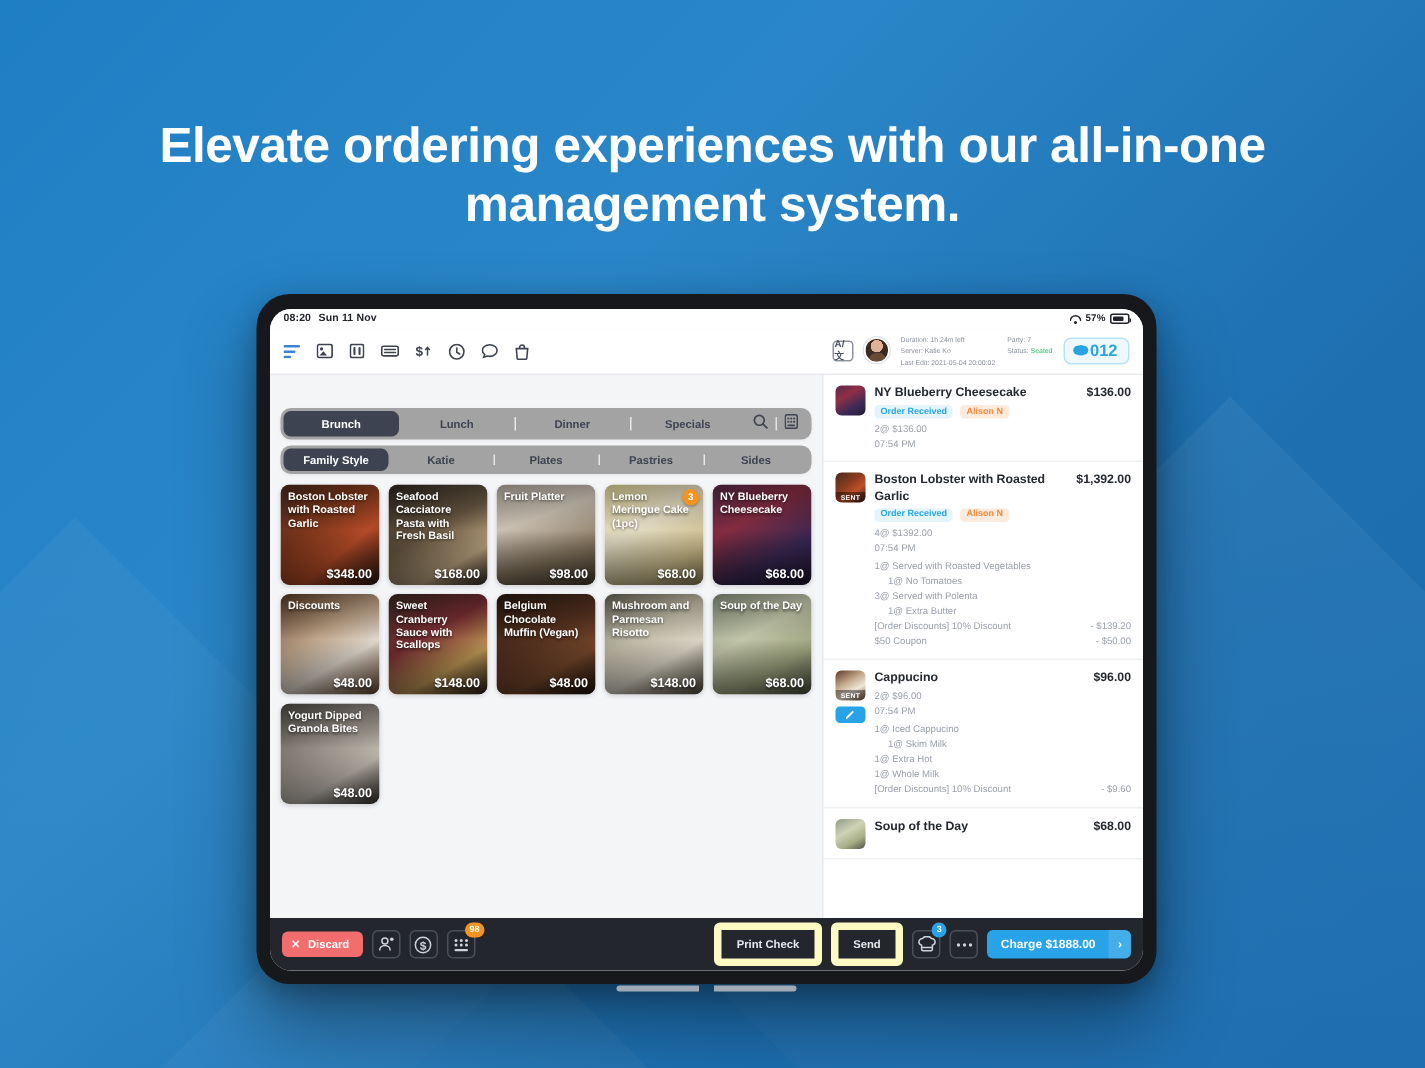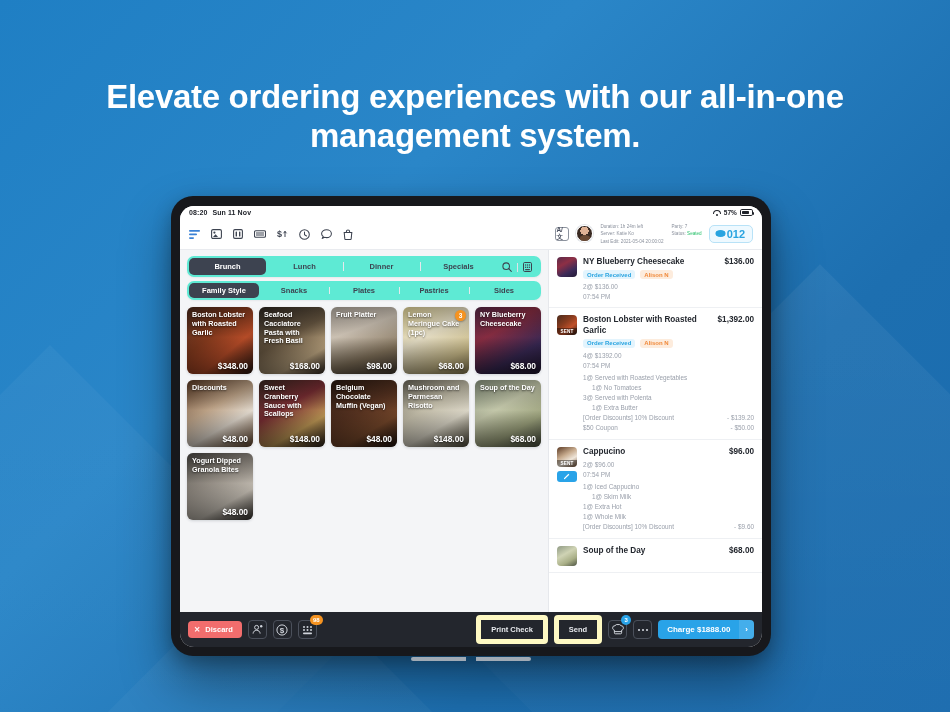--- a/index.html
+++ b/index.html
@@ -84,22 +84,22 @@
   .table-chip .dot { width:7px;height:7px;border-radius:50%;background:#2aa4e0;
      box-shadow:-2px 0 0 -0.5px #2aa4e0, 2px 0 0 -0.5px #2aa4e0; }
 
   
   .body-split { flex:1; display:flex; min-height:0; }
   .left-pane { width:368px; display:flex; flex-direction:column; background:#f4f5f7; min-height:0; }
   .right-pane { flex:1; background:#fff; border-left:1px solid #e6e8ec; display:flex; flex-direction:column; min-height:0; }
 
   
   .tabrow {
-    margin:6px 7px 0 7px; background:#5eead4; border-radius:7px; height:21px;
-    display:flex; align-items:flex-start; padding:2px; gap:0;
+    margin:22px 7px 0 7px; background:#a3a3a3; border-radius:7px; height:21px;
+    display:flex; align-items:flex-end; padding:2px; gap:0;
     box-shadow:0 1px 2px rgba(20,30,50,.06);
   }
   .tabrow.second { height:19px; margin-top:4px; }
   .tab {
     flex:1; text-align:center; font-size:7.5px; font-weight:600; color:#3d4350;
     height:100%; display:flex; align-items:center; justify-content:center;
     border-radius:5px; position:relative; white-space:nowrap;
   }
   .tab.active { background:#3d4350; color:#fff; }
   .tab:not(.active):not(:first-child)::before{
@@ -340,21 +340,21 @@
                     <circle cx="2.6" cy="5.2" r=".7"></circle>
                     <circle cx="4.5" cy="5.2" r=".7"></circle>
                     <circle cx="6.4" cy="5.2" r=".7"></circle>
                     <rect x="2" y="7" width="5" height="1.2" rx=".6"></rect>
                   </g>
                 </svg></span>
             </div>
           </div>
         <div class="tabrow second" id="catTabs">
             <div class="tab active">Family Style</div>
-            <div class="tab">Snacks</div>
+            <div class="tab">Katie</div>
             <div class="tab">Plates</div>
             <div class="tab">Pastries</div>
             <div class="tab">Sides</div>
           </div>
         <div class="grid-wrap">
           <div class="grid" id="menuGrid">
               <div class="card">
                 <div class="img" style="background:linear-gradient(140deg,#4a2a1c 0%,#8a3c1e 40%,#c0502a 65%,#2b1812 100%)"></div>
                 <div class="shade"></div>
                 <div class="name">Boston Lobster with Roasted Garlic</div>

